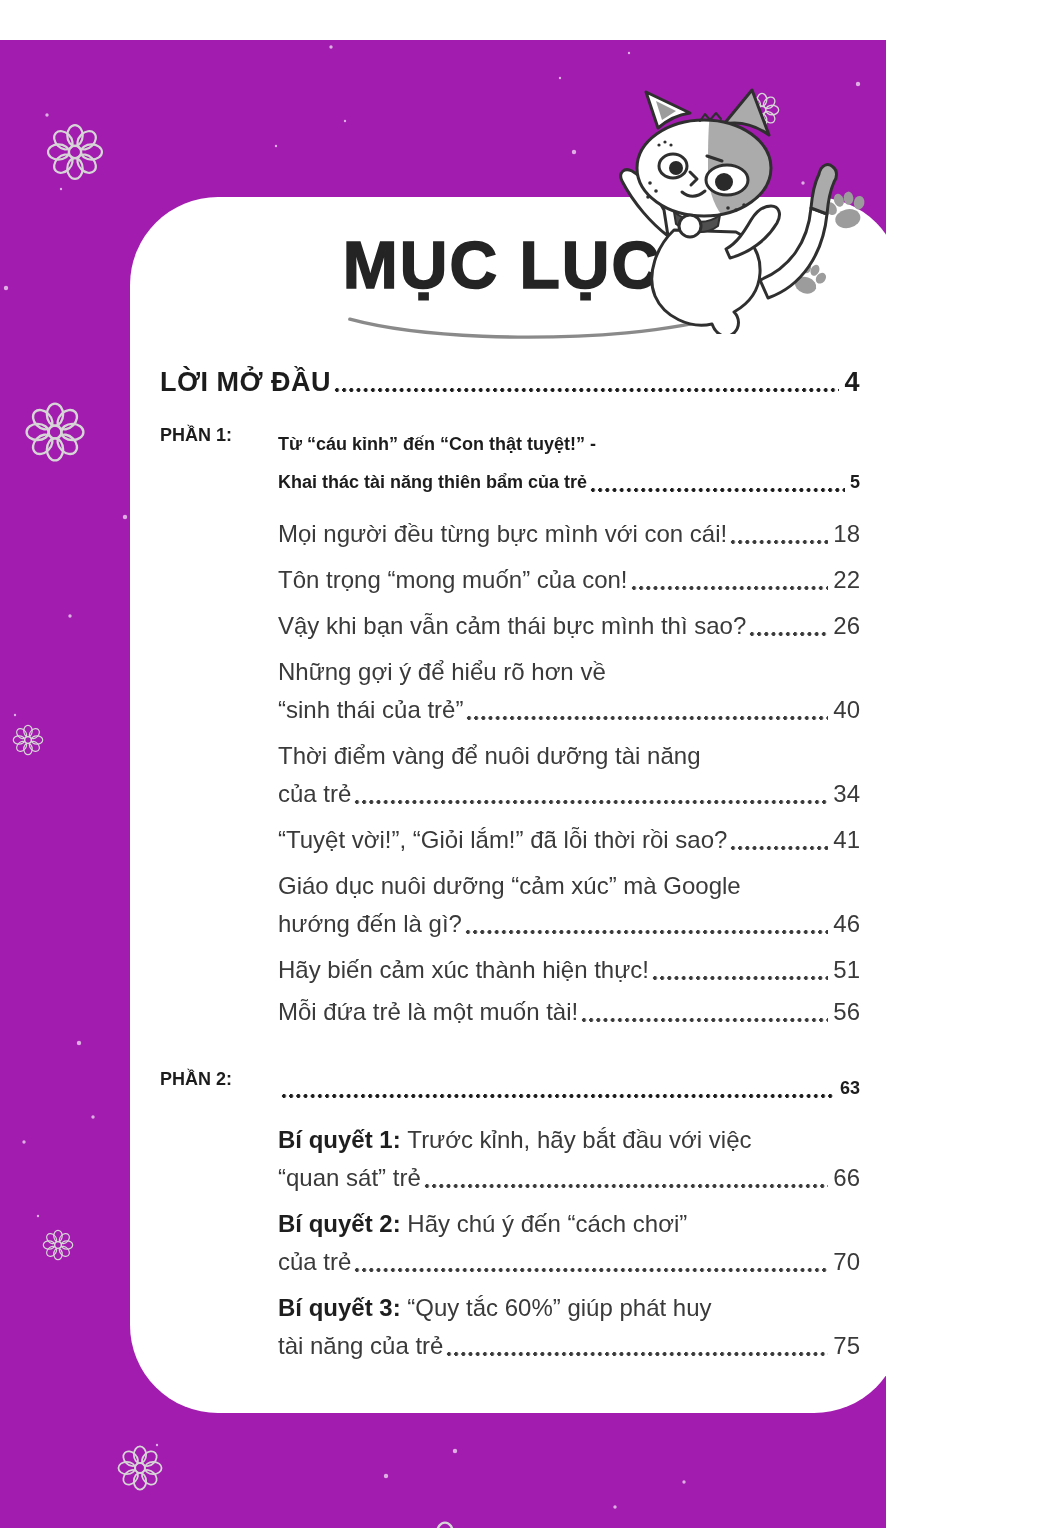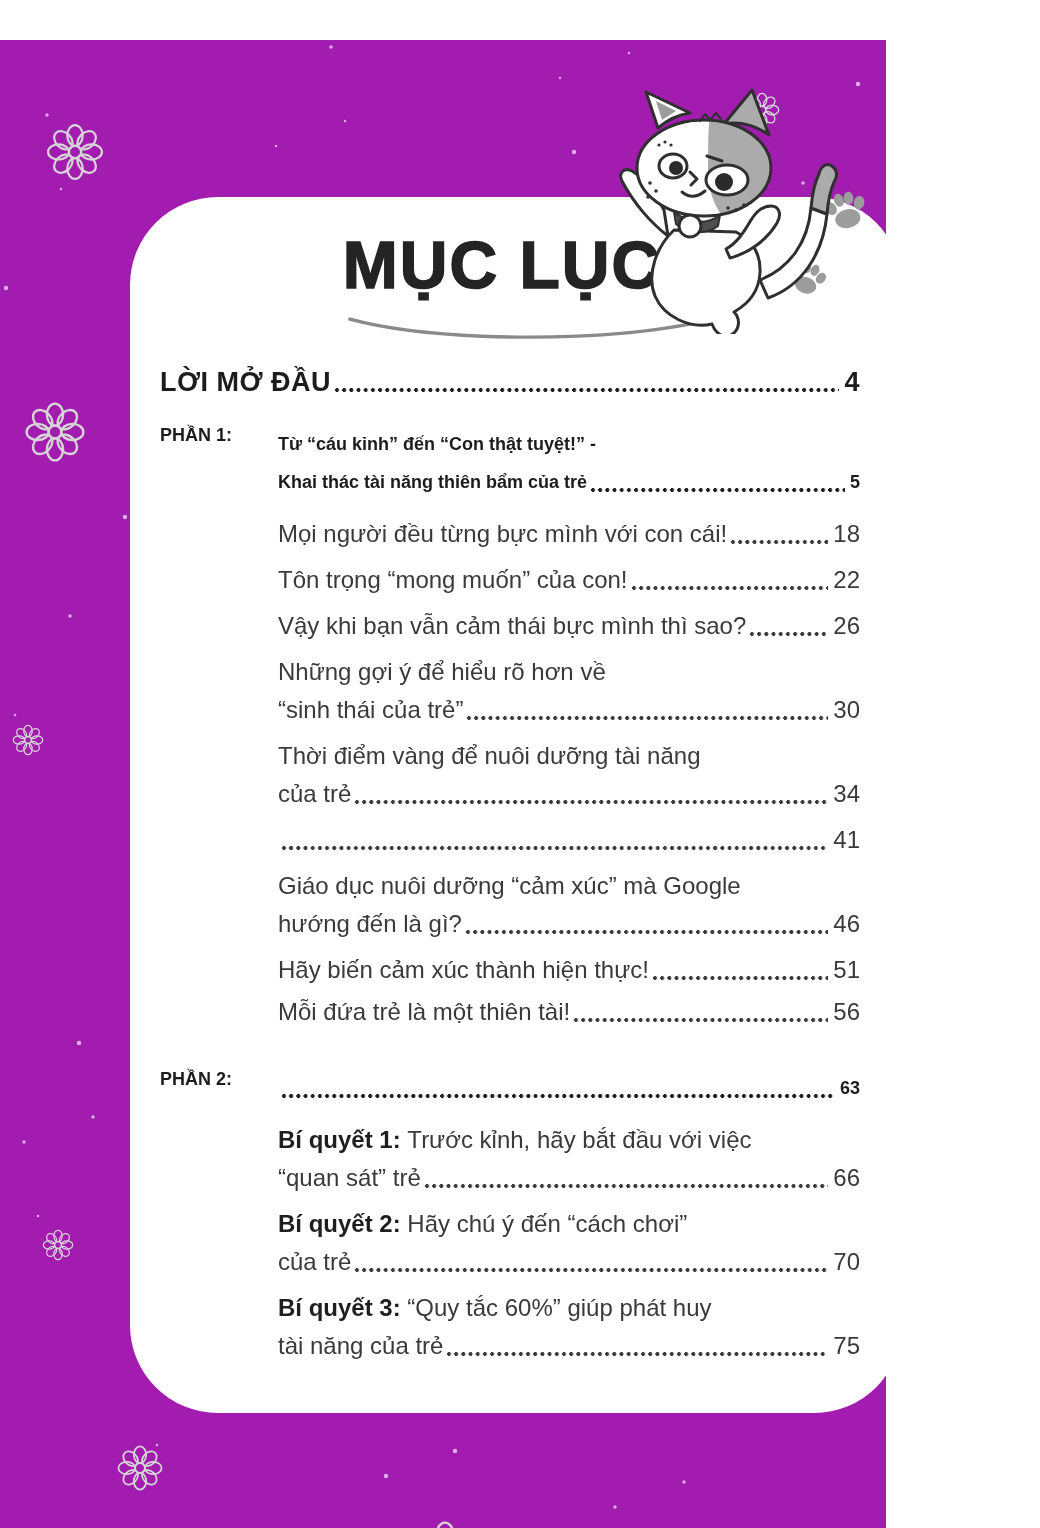--- a/index.html
+++ b/index.html
@@ -175,39 +175,40 @@
           </div>
         </div>
         <div class="entry kind-item" style="margin-top: 8px;">
           <div class="entry-body">
             <div class="line">
               <span class="txt">Những gợi ý để hiểu rõ hơn về</span>
             </div>
             <div class="line last">
               <span class="txt">“sinh thái của trẻ”</span>
               <span class="dots"></span>
-              <span class="pg">30</span>
+              <span class="pg">40</span>
             </div>
           </div>
         </div>
         <div class="entry kind-item" style="margin-top: 8px;">
           <div class="entry-body">
             <div class="line">
               <span class="txt">Thời điểm vàng để nuôi dưỡng tài năng</span>
             </div>
             <div class="line last">
               <span class="txt">của trẻ</span>
               <span class="dots"></span>
               <span class="pg">34</span>
             </div>
           </div>
         </div>
         <div class="entry kind-item" style="margin-top: 8px;">
           <div class="entry-body">
             <div class="line last">
+              <span class="txt">“Tuyệt vời!”, “Giỏi lắm!” đã lỗi thời rồi sao?</span>
               <span class="dots"></span>
               <span class="pg">41</span>
             </div>
           </div>
         </div>
         <div class="entry kind-item" style="margin-top: 8px;">
           <div class="entry-body">
             <div class="line">
               <span class="txt">Giáo dục nuôi dưỡng “cảm xúc” mà Google</span>
             </div>
@@ -223,21 +224,21 @@
             <div class="line last">
               <span class="txt">Hãy biến cảm xúc thành hiện thực!</span>
               <span class="dots"></span>
               <span class="pg">51</span>
             </div>
           </div>
         </div>
         <div class="entry kind-item" style="margin-top: 4px;">
           <div class="entry-body">
             <div class="line last">
-              <span class="txt">Mỗi đứa trẻ là một thiên tài!</span>
+              <span class="txt">Mỗi đứa trẻ là một muốn tài!</span>
               <span class="dots"></span>
               <span class="pg">56</span>
             </div>
           </div>
         </div>
         <div class="entry kind-part" style="margin-top: 38px;">
           <div class="part-label">PHẦN 2:</div>
           <div class="entry-body">
             <div class="line last">
               <span class="dots"></span>

